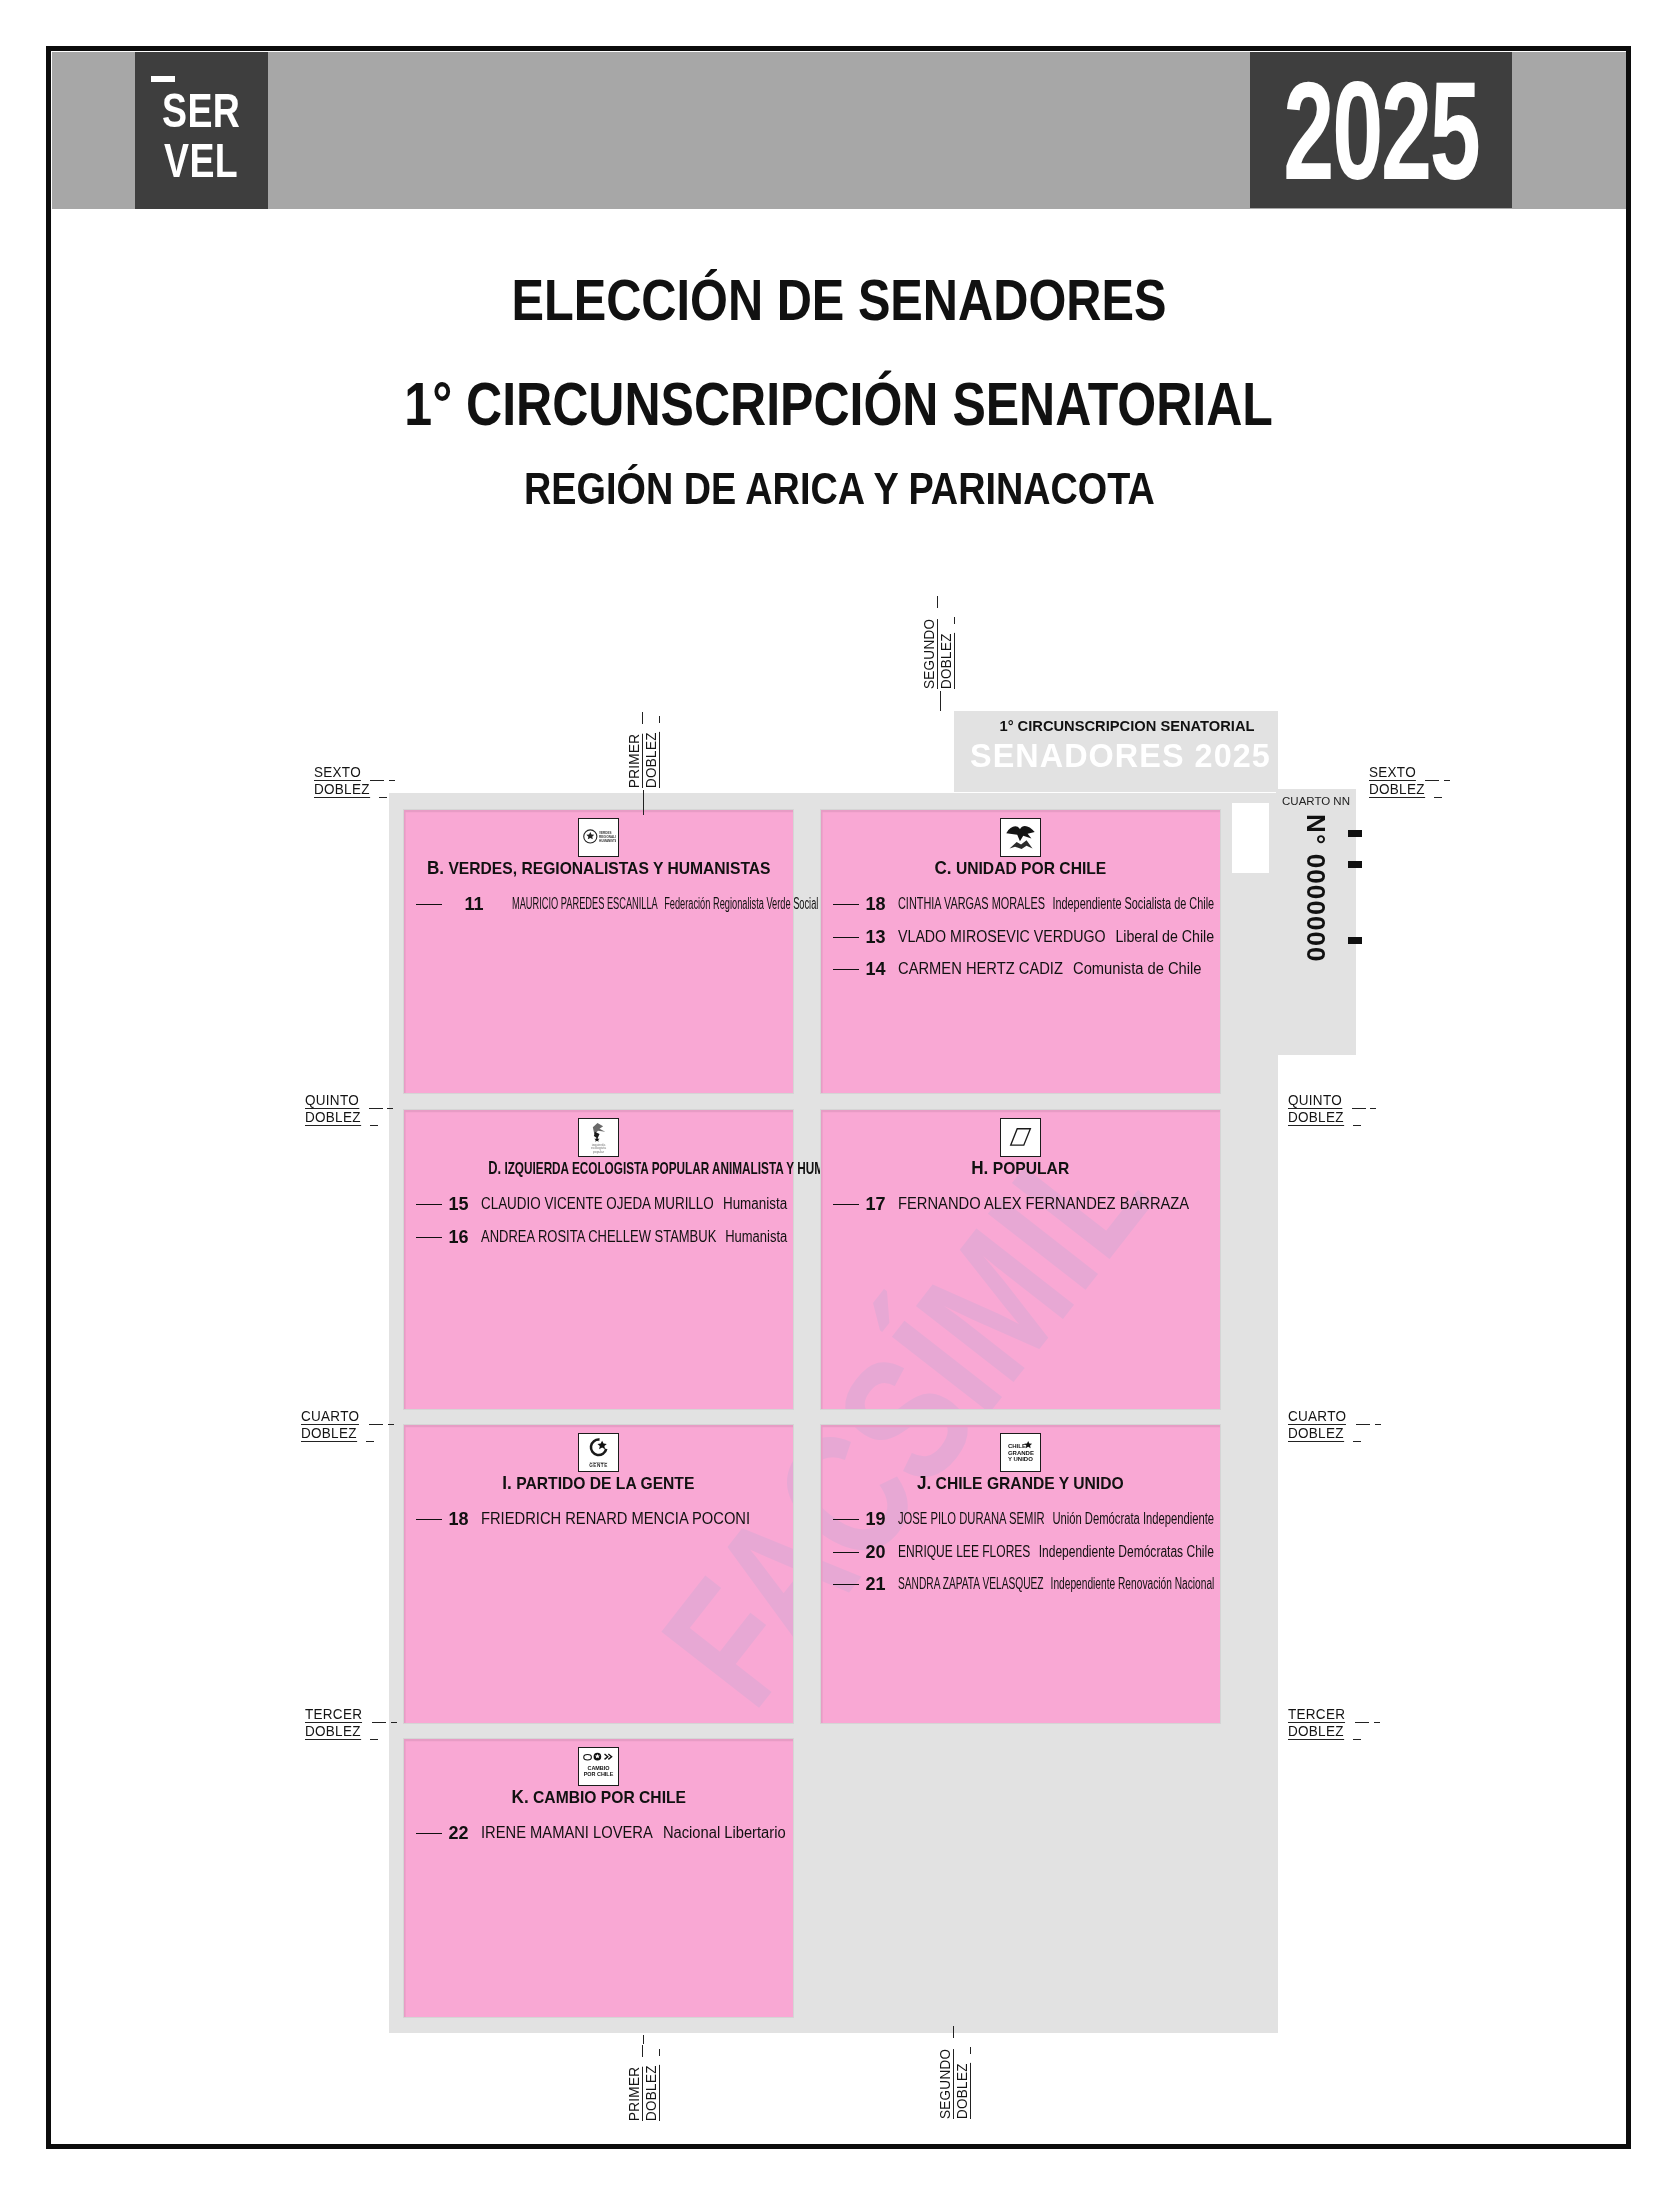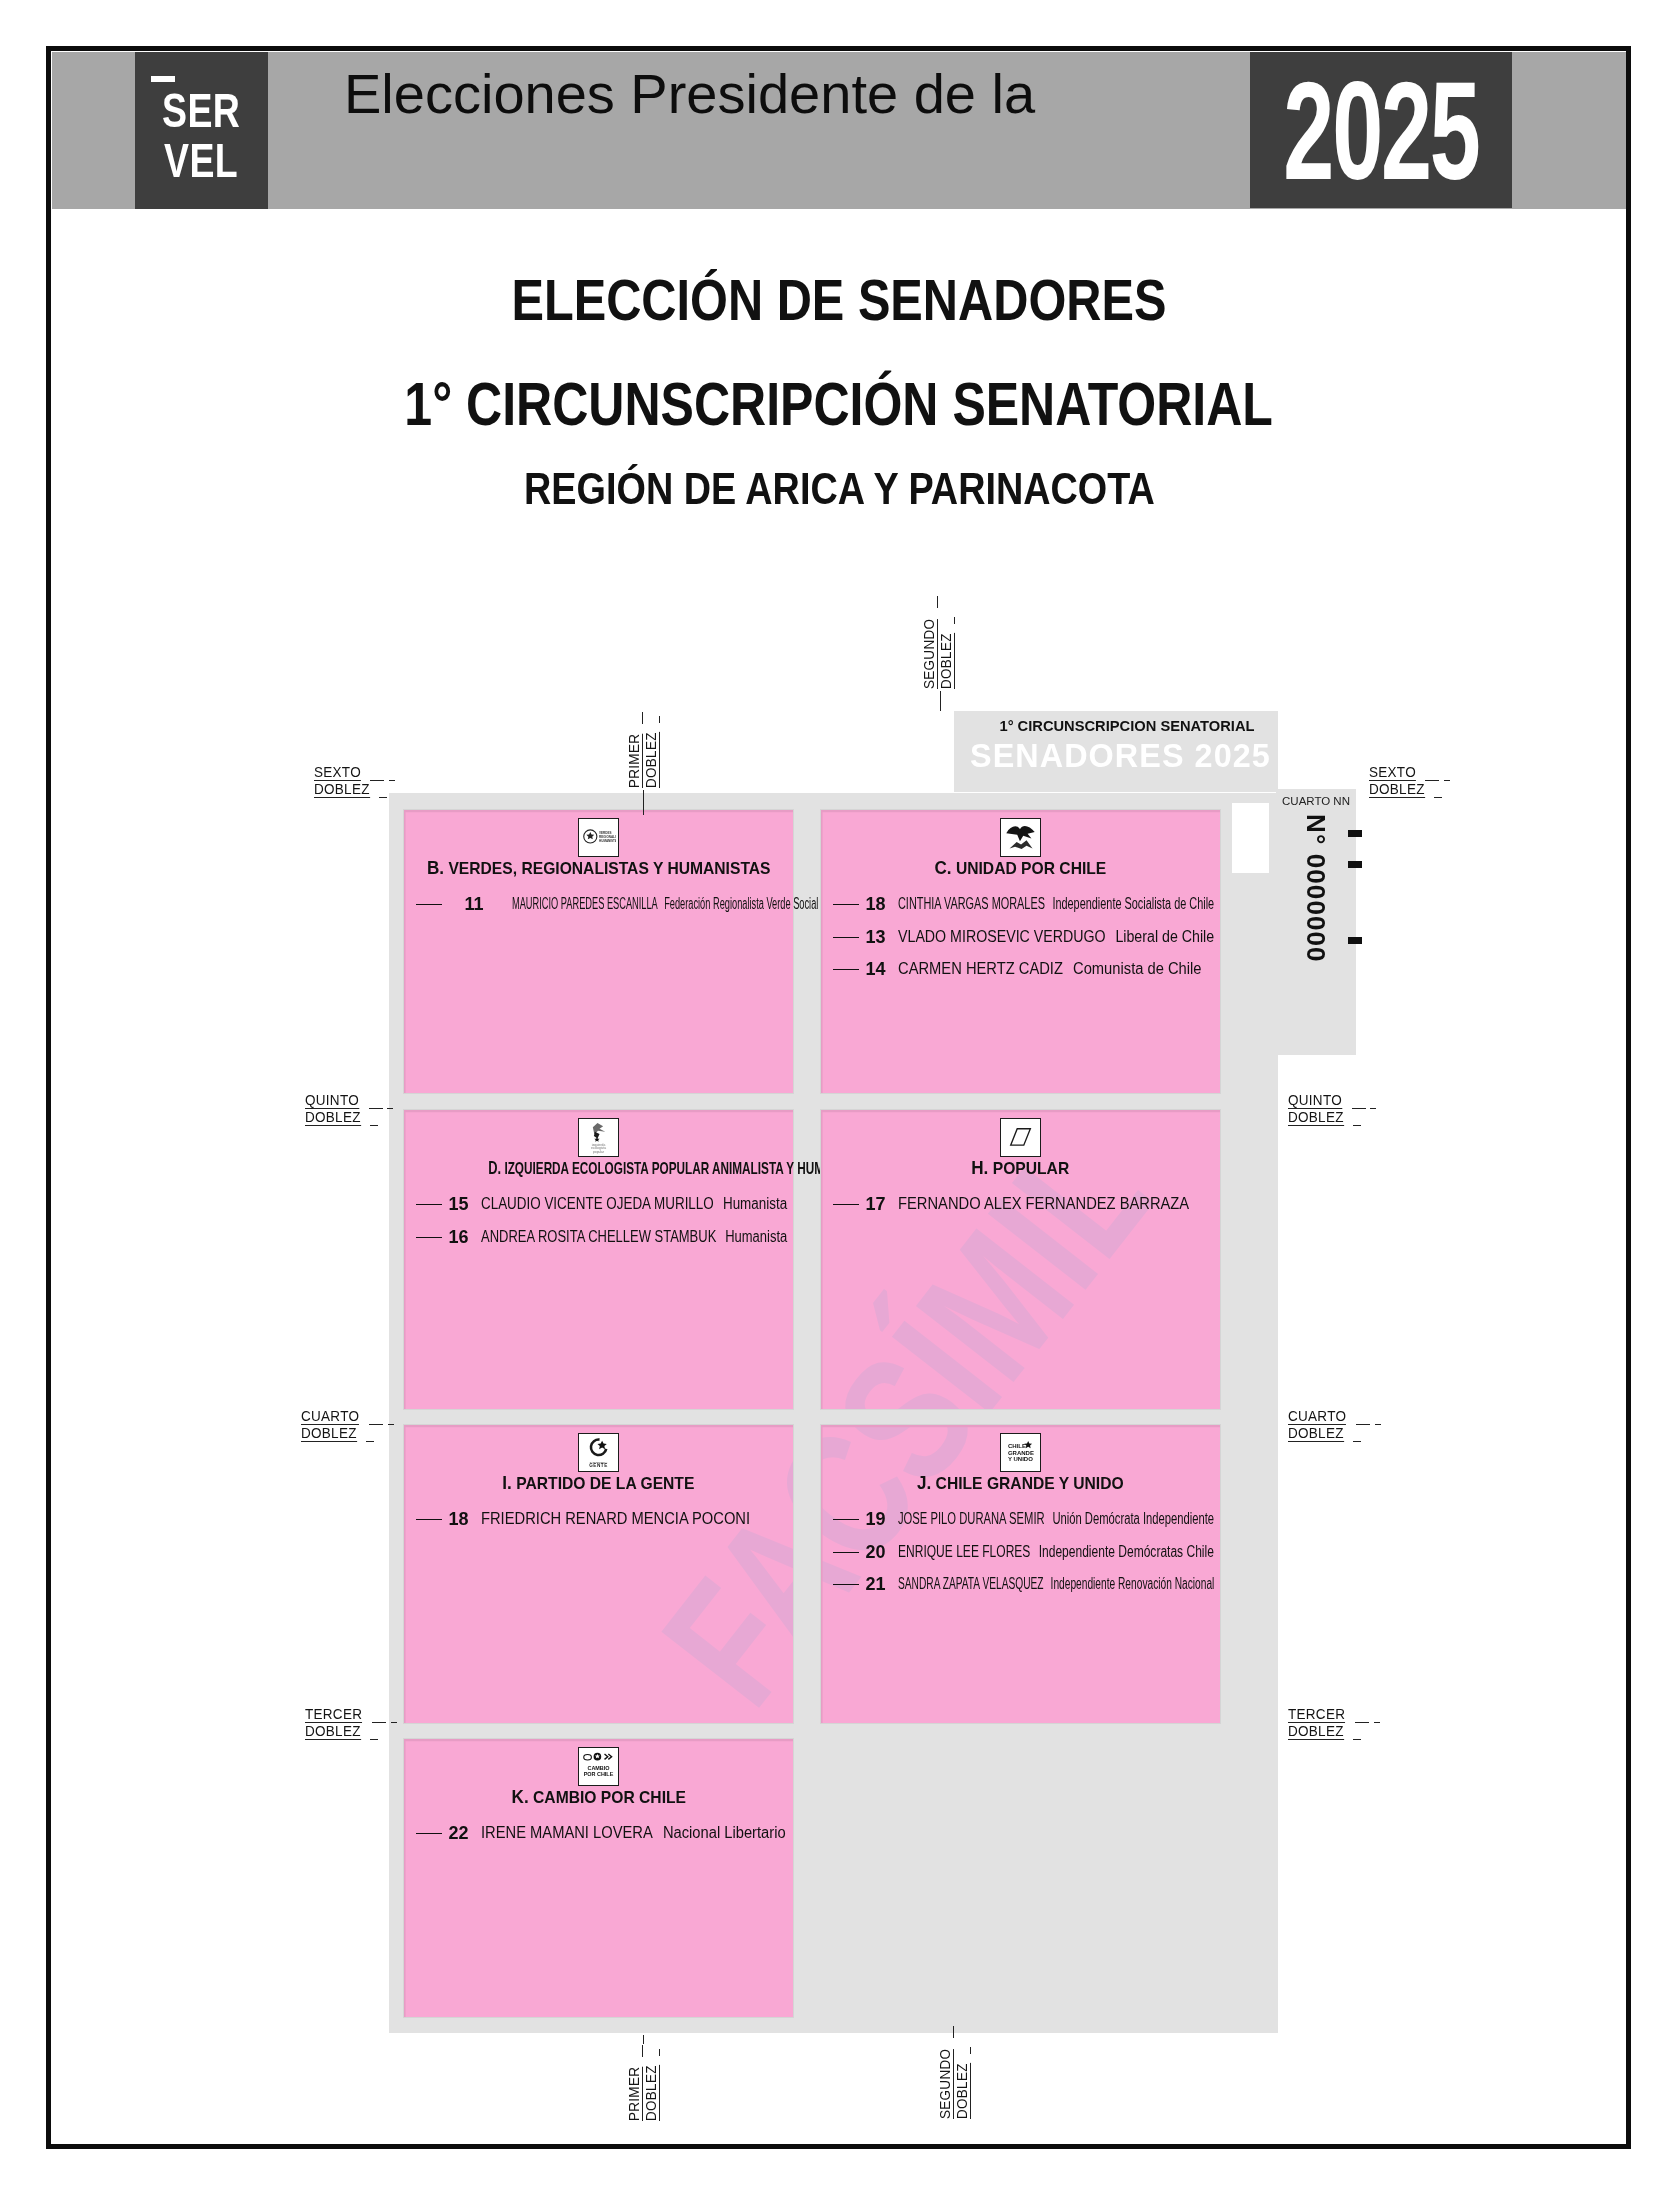--- a/index.html
+++ b/index.html
@@ -67,21 +67,20 @@
 
 <div class="abs hdrbar" data-interactable="false"></div>
 <div class="abs servelbox" data-interactable="false">
   <div class="abs servelbar" data-interactable="false"></div>
   <div class="abs serveltxt" data-interactable="false">
     <span class="cx"><span data-interactable="false">SER</span><br>
     <span data-interactable="false">VEL</span></span>
   </div>
 </div>
 <div class="abs hdrtitle" data-interactable="false">
-  <div data-interactable="false">Elecciones Presidente de la</div>
 </div>
 <div class="abs yearbox" data-interactable="false">
   <span class="yeartxt" data-interactable="false">2025</span>
 </div>
 
 <div class="abs h1" data-interactable="false"><span class="cx">ELECCIÓN DE SENADORES</span></div>
 <div class="abs h2" data-interactable="false"><span class="cx">1° CIRCUNSCRIPCIÓN SENATORIAL</span></div>
 <div class="abs h3" data-interactable="false"><span class="cx">REGIÓN DE ARICA Y PARINACOTA</span></div>
 
 <div class="abs ballot" data-interactable="false"></div>

